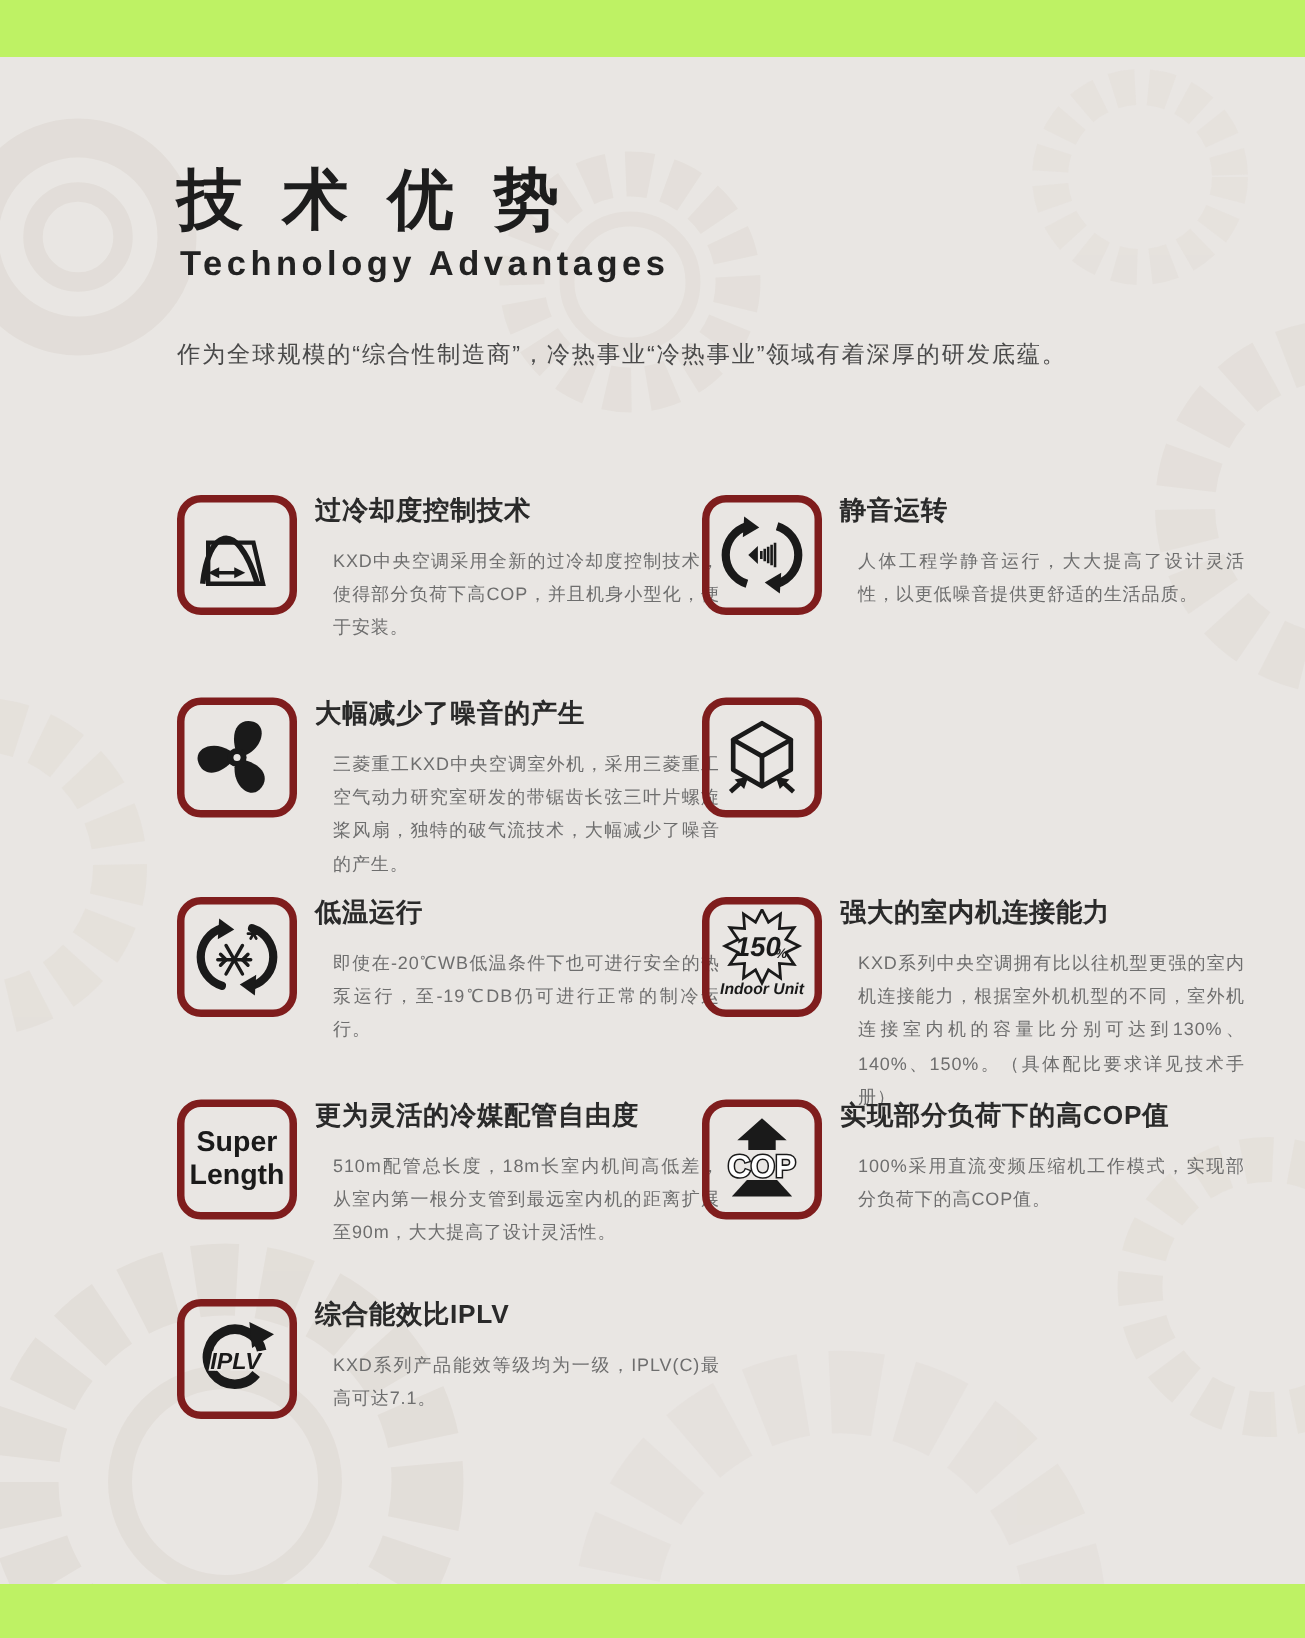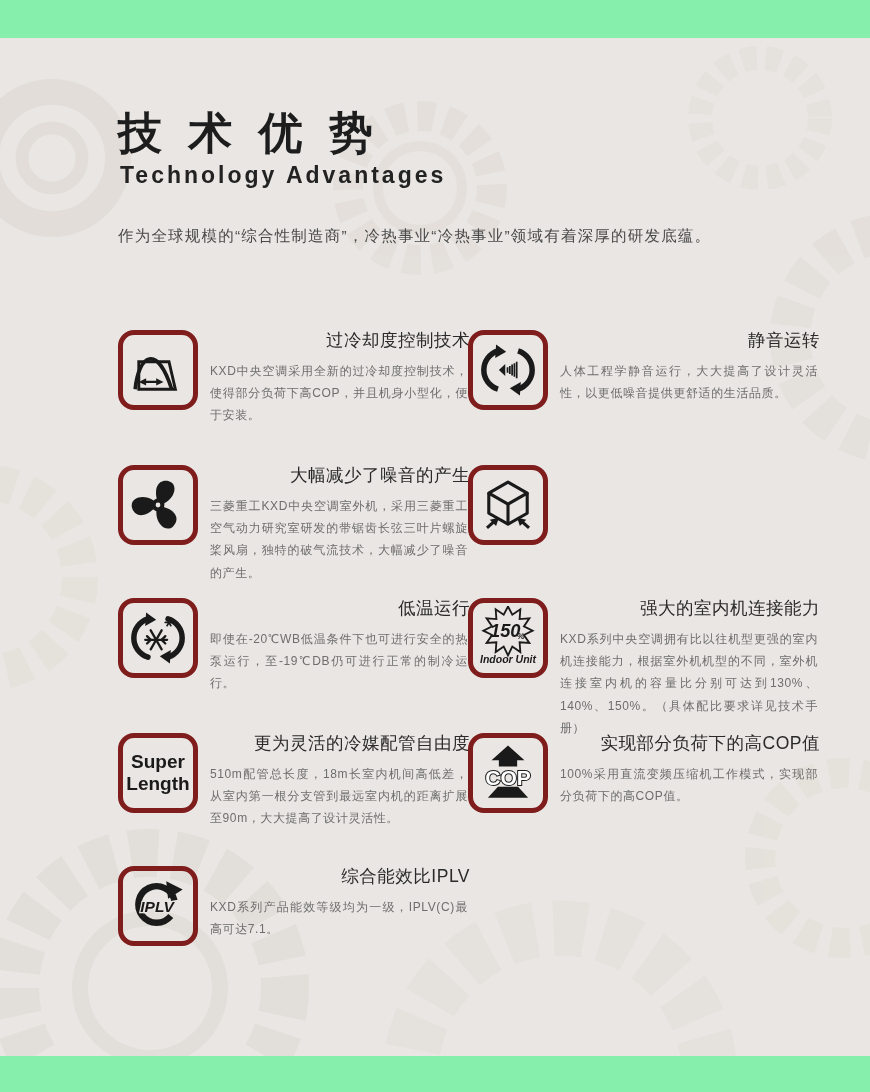--- a/index.html
+++ b/index.html
@@ -1,16 +1,16 @@
 <!DOCTYPE html>
 <html><head>
 <meta charset="utf-8">
 <style>
   html,body{margin:0;padding:0;background:#fff;}
-  .page{position:relative;width:870px;height:1092px;background:#86efac;overflow:hidden;
+  .page{position:relative;width:870px;height:1092px;background:#bef264;overflow:hidden;
         font-family:"Liberation Sans",sans-serif;}
   .band{position:absolute;left:0;top:38px;width:870px;height:1018px;background:#e9e6e3;}
   .wm{position:absolute;left:0;top:0;}
   .content{position:absolute;left:0;top:0;width:870px;height:1092px;}
 
   .page-title{position:absolute;left:118px;top:104px;font-size:44px;font-weight:bold;
               color:#1d1d1d;letter-spacing:7px;margin:0;}
   .page-subtitle{position:absolute;left:120px;top:162px;font-size:23px;font-weight:700;
                  color:#222;letter-spacing:3px;margin:0;}
   .intro{position:absolute;left:118px;top:226px;font-size:15.5px;color:#4a4a4a;
@@ -18,23 +18,23 @@
 
   .feature{position:absolute;width:352px;}
   .c-left{left:118px}.c-right{left:468px}
   .r1{top:330px}.r2{top:465px}.r3{top:598px}.r4{top:733px}.r5{top:866px}
 
   .icon-box{position:absolute;left:0;top:0;width:70px;height:70px;border:5px solid #7f1d1d;
             border-radius:16px;box-sizing:content-box;display:flex;align-items:center;
             justify-content:center;overflow:hidden;}
   .icon-box svg{display:block;}
   .ftext{margin-left:92px;}
-  .ftitle{margin:0 0 9px 0;font-size:17.5px;font-weight:normal;color:#2a2a2a;
-          letter-spacing:0.5px;line-height:1.2;text-align:right;}
-  .fbody{margin:0;font-size:12px;color:#6e6e6e;line-height:1.85;letter-spacing:0.6px;
+  .ftitle{margin:0 0 9px 0;font-size:17.5px;font-weight:bold;color:#2a2a2a;
+          letter-spacing:0.5px;line-height:1.2;}
+  .fbody{margin:12px;font-size:12px;color:#6e6e6e;line-height:1.85;letter-spacing:0.6px;
          width:258px;text-align:justify;}
 
   .txt-icon{display:flex;flex-direction:column;align-items:center;justify-content:center;
             font-weight:bold;color:#1a1a1a;font-size:19px;line-height:1.15;letter-spacing:0;}
 </style>
 </head>
 <body>
 
 <div class="page">
 

